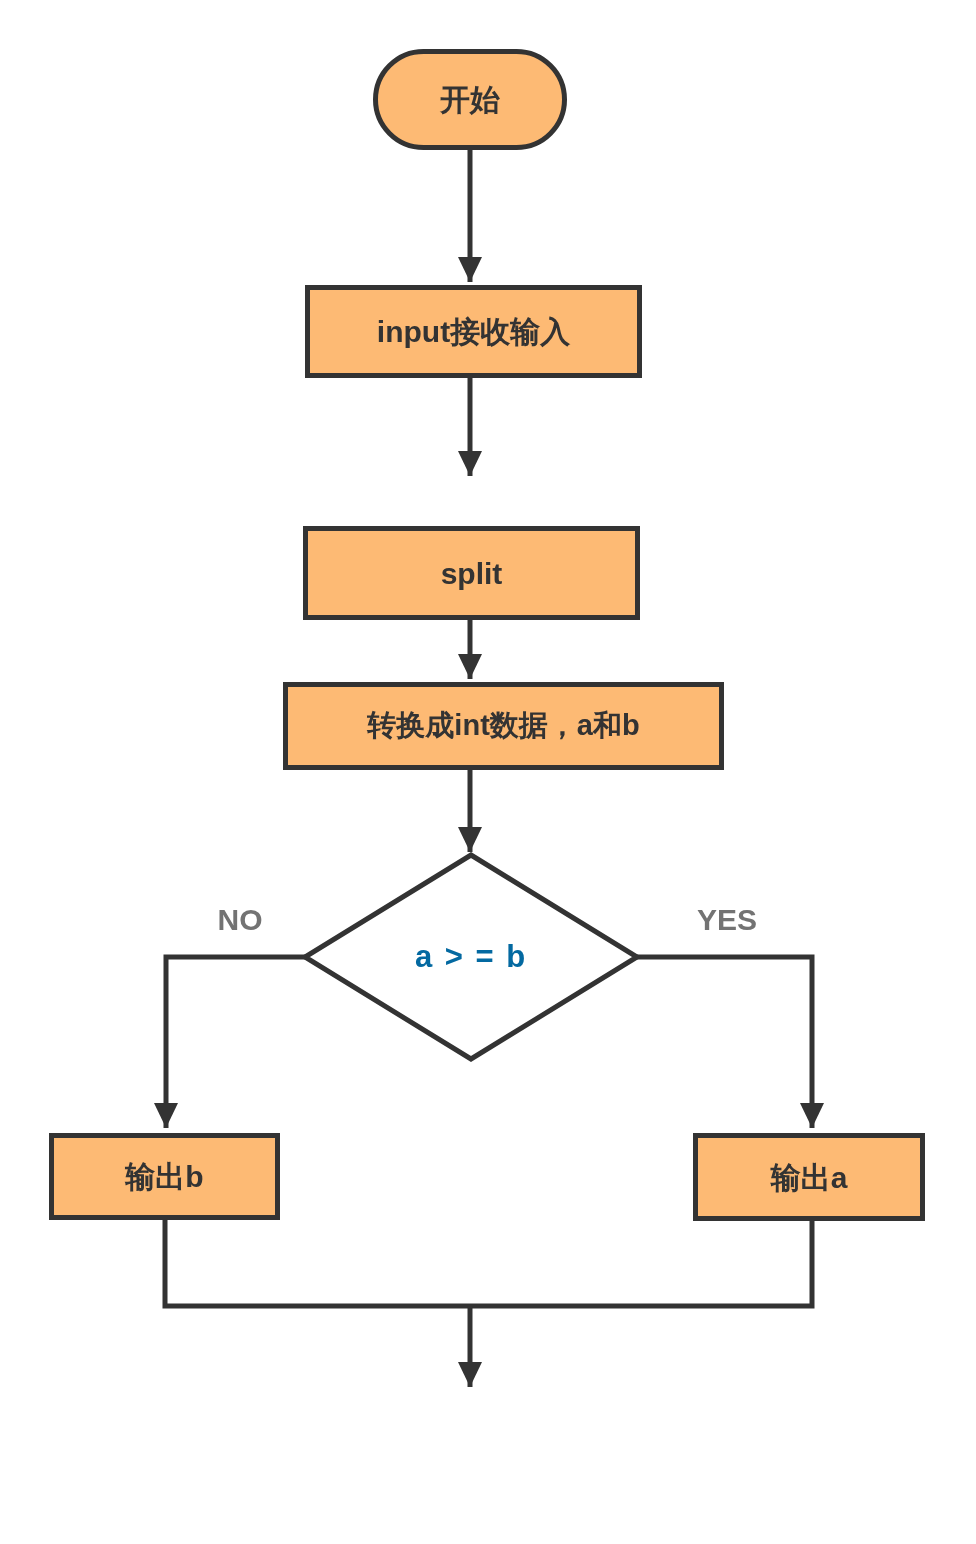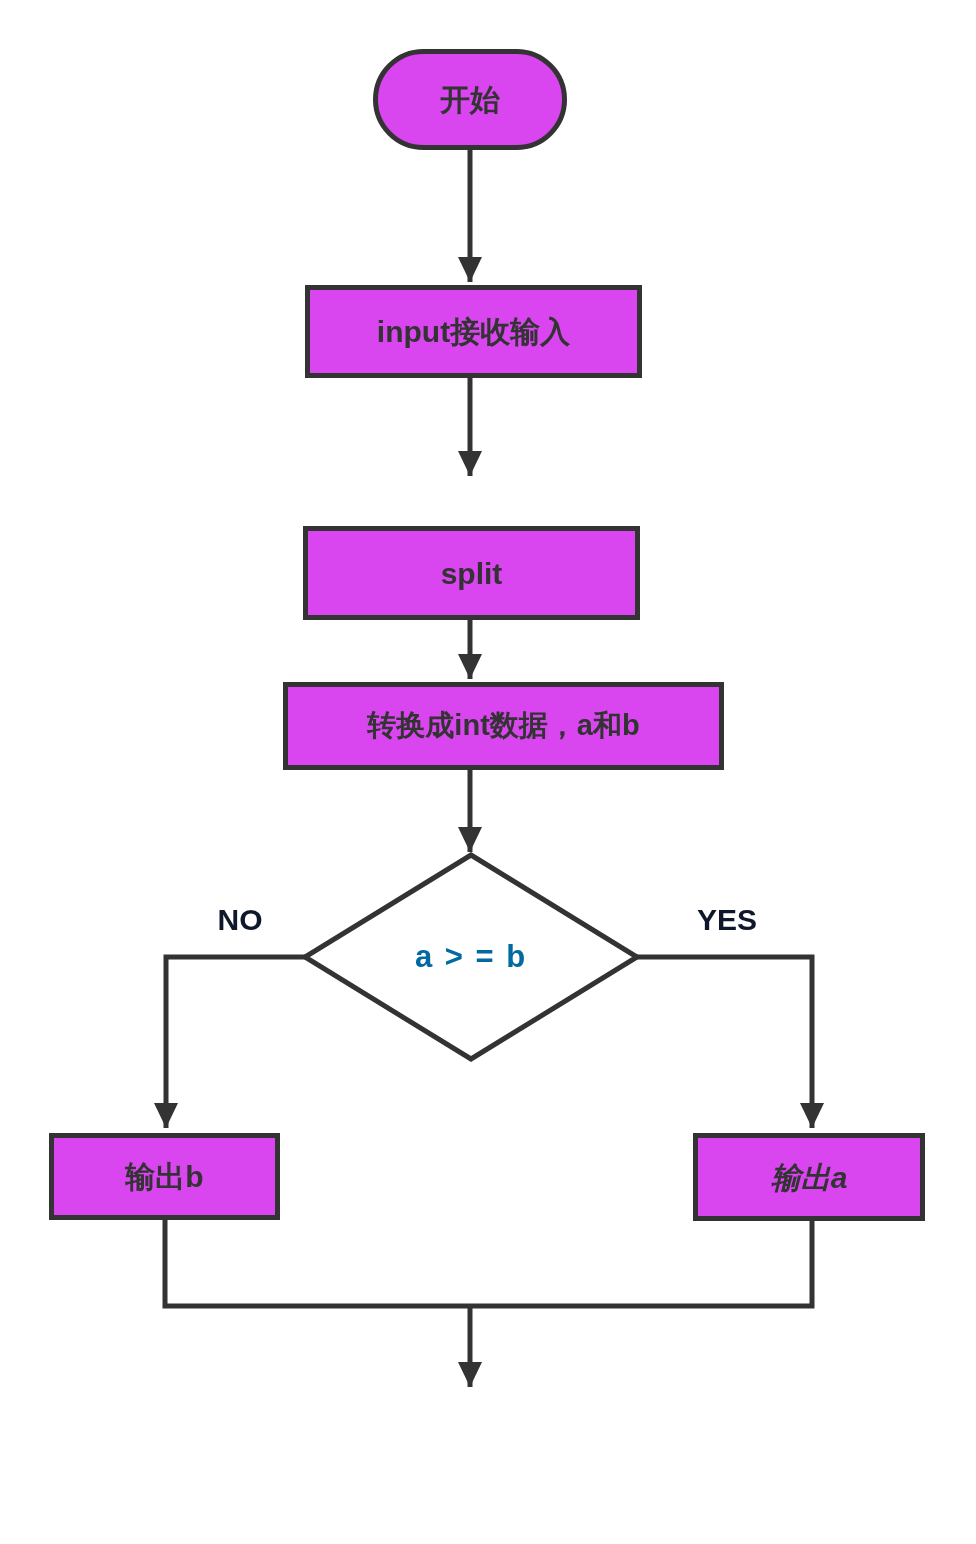--- a/index.html
+++ b/index.html
@@ -19,38 +19,38 @@
     position: absolute;
     left: 0;
     top: 0;
     width: 976px;
     height: 1544px;
   }
   .node {
     position: absolute;
     box-sizing: border-box;
     border: 5px solid #333333;
-    background: #d946ef;
+    background: #fdba74;
     display: flex;
     align-items: center;
     justify-content: center;
     font-weight: 700;
     font-size: 30px;
     color: #333333;
     text-align: center;
     line-height: 1.1;
   }
   .terminator {
     border-radius: 52px;
   }
   .branch-label {
     position: absolute;
     font-weight: 700;
     font-size: 30px;
-    color: #0f172a;
+    color: #737373;
     text-align: center;
     width: 120px;
   }
   .diamond-label {
     position: absolute;
     left: 346px;
     top: 905px;
     width: 250px;
     height: 104px;
     display: flex;
@@ -113,18 +113,18 @@
     <span>a &gt; = b</span>
   </div>
 
   <div class="branch-label" style="left:180px; top:903px;">NO</div>
   <div class="branch-label" style="left:667px; top:903px;">YES</div>
 
   <div class="node" style="left:49px; top:1133px; width:231px; height:87px;">
     <span>输出b</span>
   </div>
 
-  <div class="node" style="left:693px; top:1133px; width:232px; height:88px;font-style:italic;">
+  <div class="node" style="left:693px; top:1133px; width:232px; height:88px;">
     <span>输出a</span>
   </div>
 
 
 </div>
 
 </body></html>

